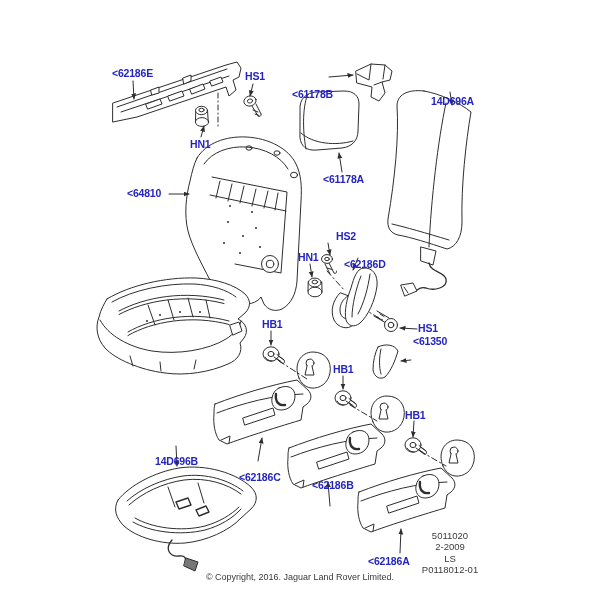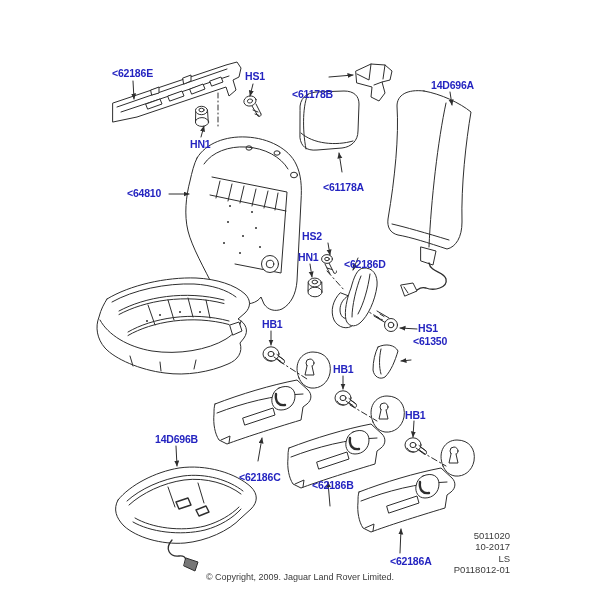--- a/index.html
+++ b/index.html
@@ -6,21 +6,21 @@
   #stage{
     position:relative;width:600px;height:600px;background:#fff;overflow:hidden;
     font-family:"Liberation Sans","DejaVu Sans",sans-serif;
   }
   #art{position:absolute;left:0;top:0;}
   .lbl{
     position:absolute;font-weight:bold;font-size:10.5px;line-height:11px;
     color:#2424c0;white-space:nowrap;letter-spacing:-0.2px;cursor:pointer;text-align:center;
   }
   .info{
-    position:absolute;left:390px;top:530px;width:120px;text-align:right;
+    position:absolute;left:390px;top:530px;width:120px;text-align:center;
     font-size:9.5px;line-height:11.3px;color:#3a3a3a;
   }
   .copyright{
     position:absolute;left:150px;top:572px;width:300px;text-align:center;
     font-size:9px;color:#3a3a3a;
   }
   svg path, svg ellipse, svg circle, svg line{vector-effect:non-scaling-stroke;}
 </style>
 </head>
 <body>
@@ -215,39 +215,39 @@
     <line x1="258" y1="461" x2="262" y2="438" marker-end="url(#arr)"></line>
     <line x1="330" y1="506" x2="328" y2="482" marker-end="url(#arr)"></line>
     <line x1="400" y1="553" x2="401" y2="529" marker-end="url(#arr)"></line>
     <line x1="176" y1="446" x2="177" y2="466" marker-end="url(#arr)"></line>
   </g>
 </svg>
 
 <div class="lbl" style="left:112px;top:68px">&lt;62186E</div>
 <div class="lbl" style="left:245px;top:71px">HS1</div>
 <div class="lbl" style="left:292px;top:89px">&lt;61178B</div>
-<div class="lbl" style="left:431px;top:80px">14D696A</div>
+<div class="lbl" style="left:431px;top:96px">14D696A</div>
 <div class="lbl" style="left:190px;top:139px">HN1</div>
 <div class="lbl" style="left:127px;top:188px">&lt;64810</div>
-<div class="lbl" style="left:323px;top:182px">&lt;61178A</div>
-<div class="lbl" style="left:302px;top:231px">HS2</div>
+<div class="lbl" style="left:323px;top:174px">&lt;61178A</div>
+<div class="lbl" style="left:336px;top:231px">HS2</div>
 <div class="lbl" style="left:298px;top:252px">HN1</div>
 <div class="lbl" style="left:344px;top:259px">&lt;62186D</div>
 <div class="lbl" style="left:418px;top:323px">HS1</div>
 <div class="lbl" style="left:413px;top:336px">&lt;61350</div>
 <div class="lbl" style="left:262px;top:319px">HB1</div>
 <div class="lbl" style="left:333px;top:364px">HB1</div>
 <div class="lbl" style="left:405px;top:410px">HB1</div>
 <div class="lbl" style="left:239px;top:472px">&lt;62186C</div>
 <div class="lbl" style="left:312px;top:480px">&lt;62186B</div>
-<div class="lbl" style="left:390px;top:556px">&lt;62186A</div>
-<div class="lbl" style="left:155px;top:434px">14D696B</div>
+<div class="lbl" style="left:368px;top:556px">&lt;62186A</div>
+<div class="lbl" style="left:155px;top:456px">14D696B</div>
 
 <div class="info">
   <div>5011020</div>
-  <div>10-2017</div>
+  <div>2-2009</div>
   <div>LS</div>
   <div>P0118012-01</div>
 </div>
 
-<div class="copyright">© Copyright, 2009. Jaguar Land Rover Limited.</div>
+<div class="copyright">© Copyright, 2016. Jaguar Land Rover Limited.</div>
 
 </div>
 
 </body></html>

